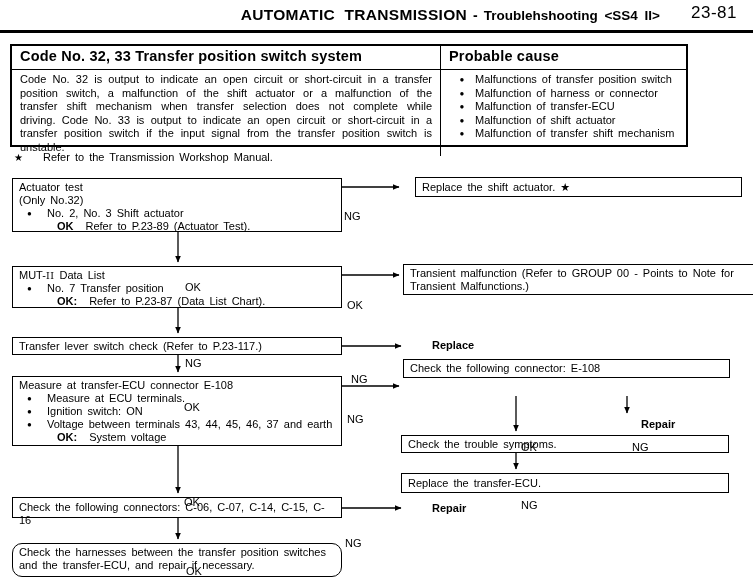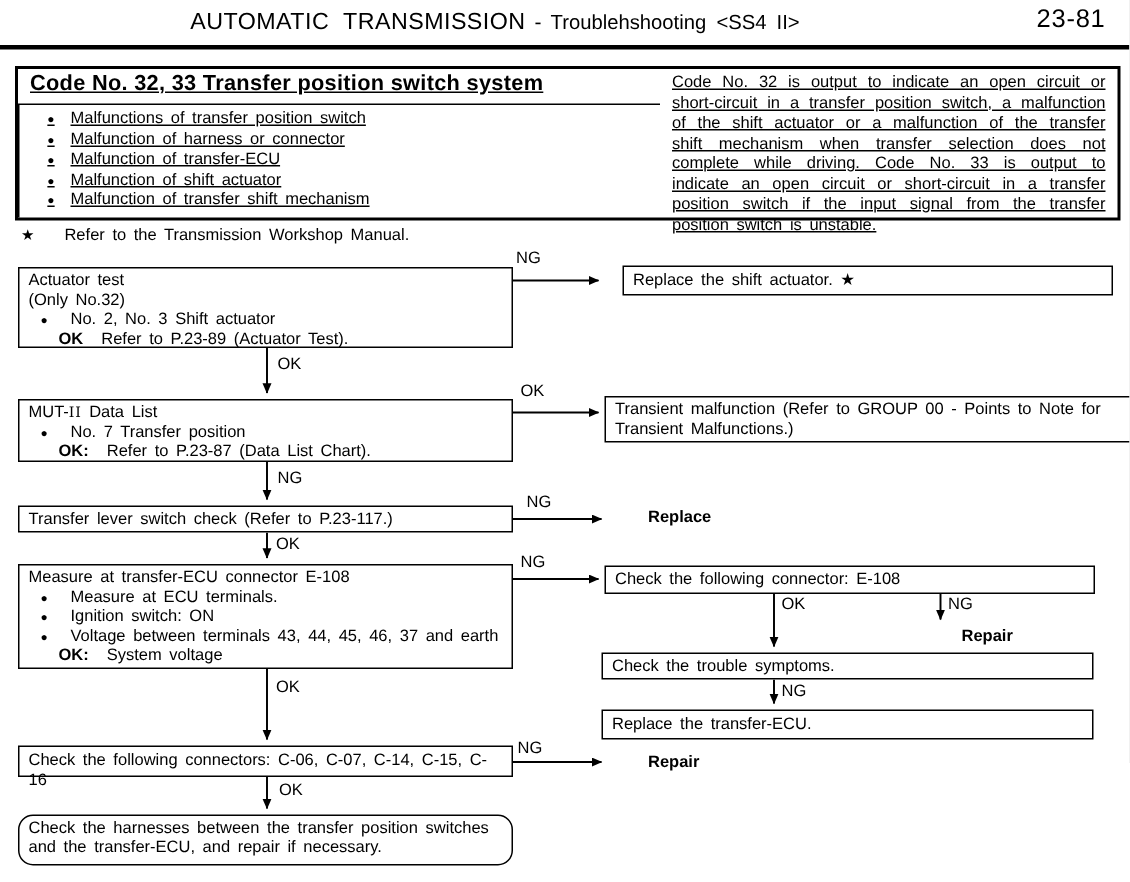--- a/index.html
+++ b/index.html
@@ -2,32 +2,32 @@
 <html><head>
 <meta charset="utf-8">
 <style>
   html,body { margin:0; padding:0; background:#e8e8e8; }
   .page {
     position:relative; width:753px; height:588px; background:#ffffff;
     font-family:"Liberation Sans", sans-serif; color:#000; overflow:hidden;
     margin:0 auto;
   }
   
-  .hdr-title { position:absolute; top:6px; left:0; width:660px; text-align:center; font-weight:normal; white-space:nowrap; }
+  .hdr-title { position:absolute; top:6px; left:0; width:660px; text-align:right; font-weight:bold; white-space:nowrap; }
   .hdr-main { font-size:15.5px; letter-spacing:.3px; word-spacing:5px; }
   .hdr-dash { font-size:14px; padding:0 6px; }
   .hdr-sub  { font-size:13.5px; word-spacing:3px; }
   .hdr-page { position:absolute; top:3px; right:16px; font-size:17px; font-weight:normal; letter-spacing:.5px; }
   .hdr-rule { position:absolute; top:30px; left:0; width:753px; height:2.5px; background:#000; }
 
   
   .dtable {
-    position:absolute; left:10px; top:44px; width:737px; height:103px;
+    position:absolute; left:10px; top:44px; width:678px; height:103px;
     border:2px solid #000; box-sizing:border-box;
-    display:grid; grid-template-columns:428px 1fr; grid-template-rows:24px 1fr;text-decoration:underline;
+    display:grid; grid-template-columns:428px 1fr; grid-template-rows:24px 1fr;
   }
   .dt-cell { padding:2px 8px; box-sizing:border-box; }
   .dt-right { border-left:1.5px solid #000; }
   .dt-hdr   { border-bottom:1.5px solid #000; font-weight:bold; font-size:14.5px; letter-spacing:.2px; }
   .dt-body  { font-size:11px; line-height:13.5px; word-spacing:2px; padding-top:3px; }
   .dt-desc  { text-align:justify; }
   .cause-row { display:flex; }
   .cause-bullet { width:26px; text-align:center; flex:0 0 26px; font-size:8px; line-height:13.5px; }
 
   
@@ -36,39 +36,39 @@
 
   
   .fbox {
     position:absolute; border:1.5px solid #000; background:#fff;
     font-size:11px; line-height:13px; padding:2px 6px; box-sizing:border-box;
     word-spacing:2px;
   }
   .b { font-weight:normal; }
   .bullet-row { display:flex; }
   .bullet-glyph { flex:0 0 20px; margin-left:8px; font-size:8px; line-height:13px; }
-  .ok-row { margin-left:20px; }
+  .ok-row { margin-left:38px; }
   .ok-key { font-weight:bold; margin-right:12px; }
   .mut-numeral { font-family:"DejaVu Serif", serif; font-size:9.5px; letter-spacing:.5px; }
   .conn-value { margin-left:5px; font-weight:normal; }
 
   #box-actuator   { left:12px;  top:178px; width:330px; height:54px; }
   #box-replace-shift { left:403px; top:177px; width:327px; height:20px; padding-top:2.5px;margin-left:12px; }
   #box-mut        { left:12px;  top:266px; width:330px; height:42px; }
   #box-transient  { left:403px; top:264px; width:370px; height:31px; }
   #box-lever      { left:12px;  top:337px; width:330px; height:18px; padding-top:1.5px; }
   #box-measure    { left:12px;  top:376px; width:330px; height:70px; }
-  #box-conn-e108  { left:403px; top:377px; width:327px; height:19px; padding-top:2px; }
+  #box-conn-e108  { left:403px; top:359px; width:327px; height:19px; padding-top:2px; }
   #box-trouble    { left:401px; top:435px; width:328px; height:18px; padding-top:1.5px; }
   #box-replace-ecu{ left:401px; top:473px; width:328px; height:20px; padding-top:2.5px; }
   #box-connectors { left:12px;  top:497px; width:330px; height:21px; padding-top:3px; }
   #box-harness    { left:12px;  top:543px; width:330px; height:34px;border-radius:10px; }
 
   
-  .edge-label { position:absolute; font-size:11px; }
+  .edge-label { position:absolute; font-size:11px;margin-top:44px; }
   .terminal   { position:absolute; font-size:11px; font-weight:bold; word-spacing:1px;margin-left:24px; }
 
   #lbl-ng1 { left:344px; top:166px; }
   #lbl-ok1 { left:185px; top:237px; }
   #lbl-ok2 { left:347px; top:255px; }
   #lbl-ng2 { left:185px; top:313px; }
   #lbl-ng3 { left:351px; top:329px; }
   #lbl-ok3 { left:184px; top:357px; }
   #lbl-ng4 { left:347px; top:369px; }
   #lbl-ok4 { left:184px; top:452px; }
@@ -90,20 +90,21 @@
 <div class="page">
 
   <div class="hdr-title">
     <span class="hdr-main">AUTOMATIC TRANSMISSION</span><span class="hdr-dash">-</span><span class="hdr-sub">Troublehshooting &lt;SS4 II&gt;</span>
   </div>
   <div class="hdr-page">23-81</div>
   <div class="hdr-rule"></div>
 
   <div class="dtable">
     <div class="dt-cell dt-hdr">Code No. 32, 33 Transfer position switch system</div>
+    <div class="dt-cell dt-hdr dt-right">Probable cause</div>
     <div class="dt-cell dt-body dt-desc">Code No. 32 is output to indicate an open circuit or short-circuit in a transfer position switch, a malfunction of the shift actuator or a malfunction of the transfer shift mechanism when transfer selection does not complete while driving. Code No. 33 is output to indicate an open circuit or short-circuit in a transfer position switch if the input signal from the transfer position switch is unstable.</div>
     <div class="dt-cell dt-body dt-right">
       <div class="cause-row">
         <span class="cause-bullet">●</span>
         <span>Malfunctions of transfer position switch</span>
       </div>
       <div class="cause-row">
         <span class="cause-bullet">●</span>
         <span>Malfunction of harness or connector</span>
       </div>

